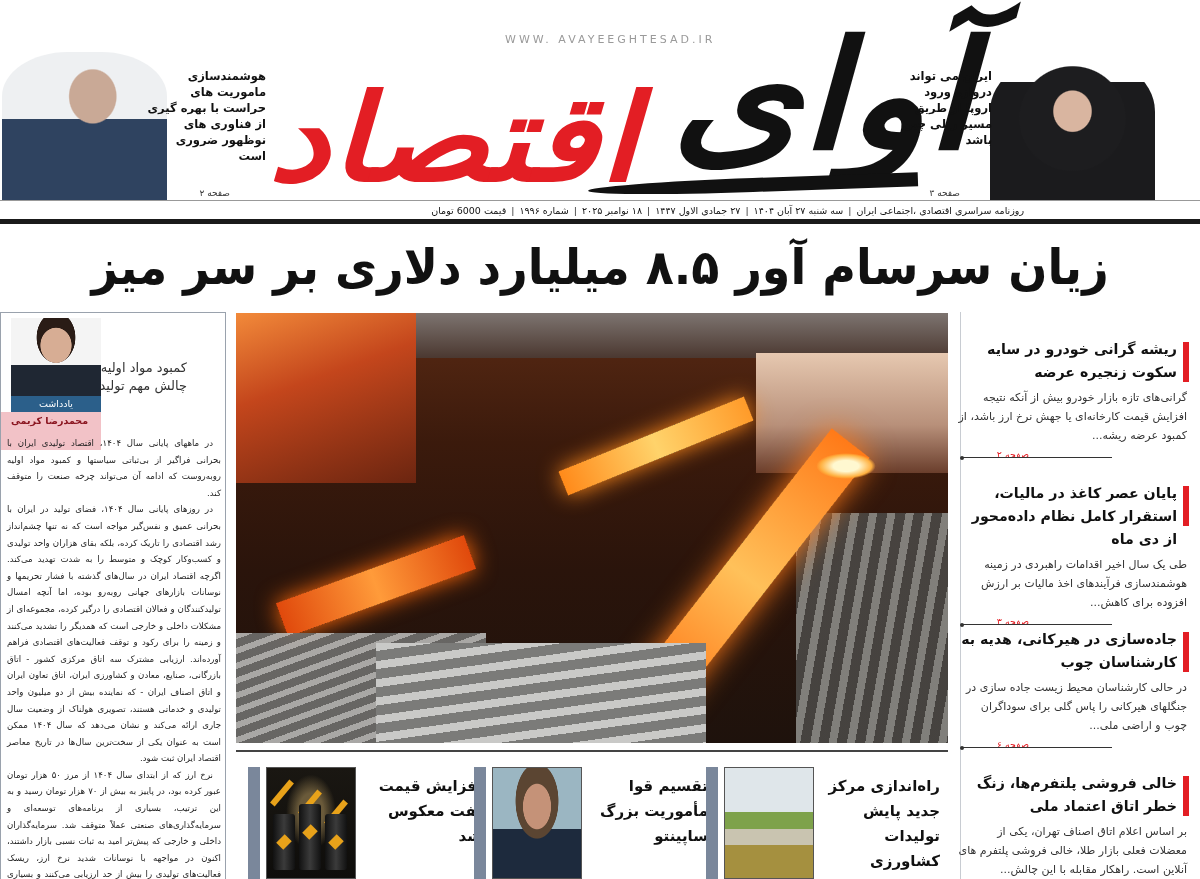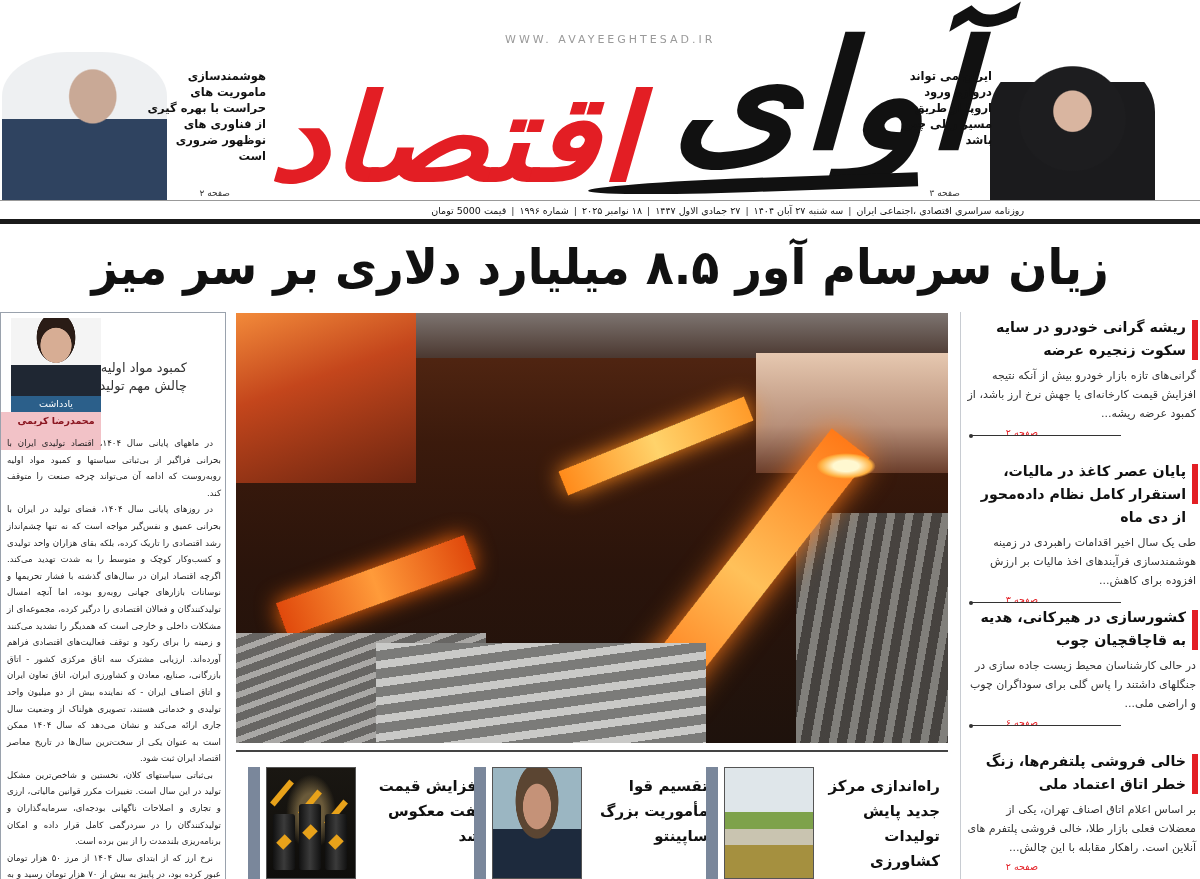--- a/index.html
+++ b/index.html
@@ -33,42 +33,42 @@
 
   
   .headline { position: absolute; left: 60px; top: 234px; width: 1080px; height: 66px; direction: rtl; text-align: center; font-family: "DejaVu Sans", sans-serif; font-weight: bold; font-size: 46px; line-height: 66px; color: #111; letter-spacing: -1px; transform: scaleY(1.05); }
 
   
   .editorial { position: absolute; left: 0; top: 312px; width: 226px; height: 567px; border: 1px solid #9aa2ad; border-bottom: none; direction: rtl; }
   .ed-photo { position: absolute; left: 10px; top: 5px; width: 90px; height: 78px; background: radial-gradient(ellipse at 50% 35%, #d7ad94 0 24%, transparent 25%), radial-gradient(ellipse at 50% 25%, #2a1c16 0 30%, transparent 31%), linear-gradient(180deg, #f4f4f4 0 60%, #1f2733 60% 100%); }
   .ed-tag { position: absolute; left: 10px; top: 83px; width: 90px; height: 16px; background: #2b5f8a; color: #fff; text-align: center; font-size: 9.5px; line-height: 16px; }
   .ed-title { position: absolute; right: 38px; top: 46px; width: 110px; font-size: 13px; line-height: 18px; color: #333; text-align: right; }
   .ed-author { position: absolute; left: 0; top: 99px; width: 100px; height: 38px; background: rgba(226,120,130,0.45); }
-  .ed-author-name { position: absolute; left: 10px; top: 102px; width: 90px; text-align: center; font-size: 9.5px; font-weight: bold; color: #8a1520; }
+  .ed-author-name { position: absolute; left: 10px; top: 102px; width: 90px; text-align: left; font-size: 9.5px; font-weight: bold; color: #8a1520; }
   .ed-body { position: absolute; left: 6px; top: 122px; width: 214px; font-size: 8.6px; line-height: 16.6px; color: #222; text-align: justify; text-align-last: right; }
   .ed-body p { text-indent: 8px; }
 
   
   .main-photo { position: absolute; left: 236px; top: 313px; width: 712px; height: 430px; overflow: hidden; background: #2a1208; }
   .mp-layer { position: absolute; inset: 0; }
   .mp-bg { background: linear-gradient(180deg, #5a2a14 0%, #3b1a0c 30%, #2a140b 60%, #1e120c 100%); }
   .mp-wall { left: 0; top: 0; width: 180px; height: 170px; background: linear-gradient(160deg, #f28a3a 0%, #c4461c 40%, #6b2510 100%); }
   .mp-ceil { left: 170px; top: 0; width: 542px; height: 45px; background: linear-gradient(180deg, #7d7470 0%, #4b3830 100%); }
   .mp-bar1 { left: 320px; top: 120px; width: 200px; height: 26px; background: linear-gradient(90deg, #ff8a1a, #ffd36b, #ff9b2a); transform: rotate(-22deg); box-shadow: 0 0 22px #ff8a1a; }
   .mp-bar2 { left: 340px; top: 240px; width: 340px; height: 48px; background: linear-gradient(90deg, #ff6a0a, #ffc15a, #ff7a18); transform: rotate(-52deg); box-shadow: 0 0 30px #ff7a18; }
   .mp-bar3 { left: 40px; top: 255px; width: 200px; height: 36px; background: linear-gradient(90deg, #e0490c, #ff9b3a, #e0490c); transform: rotate(-20deg); box-shadow: 0 0 22px #ff6a0a; }
   .mp-flare { left: 580px; top: 140px; width: 60px; height: 26px; background: radial-gradient(ellipse, #fff8d0 0 30%, #ffb040 60%, transparent 70%); }
   .mp-rails1 { left: 0; top: 320px; width: 250px; height: 110px; background: repeating-linear-gradient(160deg, #b8b8b6 0 6px, #6f6f6d 6px 14px); opacity: 0.9; }
   .mp-rails2 { left: 140px; top: 330px; width: 330px; height: 100px; background: repeating-linear-gradient(172deg, #c9c9c7 0 8px, #7b7b79 8px 18px); }
   .mp-rails3 { left: 560px; top: 200px; width: 152px; height: 230px; background: repeating-linear-gradient(100deg, #8b8b87 0 8px, #4a4845 8px 18px); opacity: 0.9; }
   .mp-right { left: 520px; top: 40px; width: 192px; height: 120px; background: linear-gradient(180deg, #e6c8b0 0%, #b8907a 60%, #6a3e2c 100%); }
 
   
   .news-col { position: absolute; left: 960px; top: 312px; width: 240px; height: 567px; border-left: 1px solid #c8ccd2; direction: rtl; }
-  .news-item { position: absolute; right: 2px; width: 232px; }
+  .news-item { position: absolute; right: 11px; width: 232px; margin-top: 22px; }
   .news-item .nh { position: relative; padding-right: 12px; font-family: "DejaVu Sans", sans-serif; font-weight: bold; font-size: 14.2px; line-height: 23px; color: #111; letter-spacing: -0.4px; }
   .news-item .nh::before { content: ""; position: absolute; right: 0; top: 4px; width: 6px; height: 40px; background: #e31e24; }
   .news-item .nb { margin-top: 4px; padding-right: 2px; font-size: 11px; line-height: 19px; color: #333; text-align: right; }
   .news-item .nf { position: relative; margin-top: 4px; height: 14px; }
   .news-item .nf .pg { position: absolute; right: 160px; top: 0; font-size: 9.5px; color: #e31e24; }
   .news-item .nf .ln { position: absolute; left: 5px; top: 8px; width: 150px; height: 1px; background: #333; }
   .news-item .nf .ln::after { content: ""; position: absolute; left: -2px; top: -1.5px; width: 4px; height: 4px; border-radius: 50%; background: #333; }
 
   
   .teasers { position: absolute; left: 236px; top: 764px; width: 712px; height: 115px; direction: ltr; }
@@ -107,38 +107,37 @@
   </div>
 
   <div class="promo promo-right">
     <div class="photo"></div>
     <div class="ptext">ایران می تواند دروازه ورود اروپا از طریق مسیر ریلی چین باشد</div>
     <div class="pg">صفحه ۳</div>
   </div>
 </header>
 
 <div class="dateline">
-  <span>روزنامه سراسری اقتصادی ،اجتماعی ایران</span><span class="sep">|</span><span>سه شنبه ۲۷ آبان ۱۴۰۴</span><span class="sep">|</span><span>۲۷ جمادی الاول ۱۴۴۷</span><span class="sep">|</span><span>۱۸ نوامبر ۲۰۲۵</span><span class="sep">|</span><span>شماره ۱۹۹۶</span><span class="sep">|</span><span>قیمت 5000 تومان</span>
+  <span>روزنامه سراسری اقتصادی ،اجتماعی ایران</span><span class="sep">|</span><span>سه شنبه ۲۷ آبان ۱۴۰۴</span><span class="sep">|</span><span>۲۷ جمادی الاول ۱۴۴۷</span><span class="sep">|</span><span>۱۸ نوامبر ۲۰۲۵</span><span class="sep">|</span><span>شماره ۱۹۹۶</span><span class="sep">|</span><span>قیمت 6000 تومان</span>
 </div>
 
 <h1 class="headline">زیان سرسام آور ۸.۵ میلیارد دلاری بر سر میز تولید فولاد</h1>
 
 <aside class="editorial">
   <div class="ed-photo"></div>
   <div class="ed-tag">یادداشت</div>
   <div class="ed-title">
     <div>کمبود مواد اولیه</div>
     <div>چالش مهم تولید</div>
   </div>
   <div class="ed-author"></div>
   <div class="ed-author-name">محمدرضا کریمی</div>
   <div class="ed-body">
     <p>در ماههای پایانی سال ۱۴۰۴، اقتصاد تولیدی ایران با بحرانی فراگیر از بی‌ثباتی سیاستها و کمبود مواد اولیه روبه‌روست که ادامه آن می‌تواند چرخه صنعت را متوقف کند.</p>
     <p>در روزهای پایانی سال ۱۴۰۴، فضای تولید در ایران با بحرانی عمیق و نفس‌گیر مواجه است که نه تنها چشم‌انداز رشد اقتصادی را تاریک کرده، بلکه بقای هزاران واحد تولیدی و کسب‌وکار کوچک و متوسط را به شدت تهدید می‌کند. اگرچه اقتصاد ایران در سال‌های گذشته با فشار تحریمها و نوسانات بازارهای جهانی روبه‌رو بوده، اما آنچه امسال تولیدکنندگان و فعالان اقتصادی را درگیر کرده، مجموعه‌ای از مشکلات داخلی و خارجی است که همدیگر را تشدید می‌کنند و زمینه را برای رکود و توقف فعالیت‌های اقتصادی فراهم آورده‌اند. ارزیابی مشترک سه اتاق مرکزی کشور - اتاق بازرگانی، صنایع، معادن و کشاورزی ایران، اتاق تعاون ایران و اتاق اصناف ایران - که نماینده بیش از دو میلیون واحد تولیدی و خدماتی هستند، تصویری هولناک از وضعیت سال جاری ارائه می‌کند و نشان می‌دهد که سال ۱۴۰۴ ممکن است به عنوان یکی از سخت‌ترین سال‌ها در تاریخ معاصر اقتصاد ایران ثبت شود.</p>
-    <p>بی‌ثباتی سیاستهای کلان، نخستین و شاخص‌ترین مشکل تولید در این سال است. تغییرات مکرر قوانین مالیاتی، ارزی و تجاری و اصلاحات ناگهانی بودجه‌ای، سرمایه‌گذاران و تولیدکنندگان را در سردرگمی کامل قرار داده و امکان برنامه‌ریزی بلندمدت را از بین برده است.</p>
     <p>نرخ ارز که از ابتدای سال ۱۴۰۴ از مرز ۵۰ هزار تومان عبور کرده بود، در پاییز به بیش از ۷۰ هزار تومان رسید و به این ترتیب، بسیاری از برنامه‌های توسعه‌ای و سرمایه‌گذاری‌های صنعتی عملاً متوقف شد. سرمایه‌گذاران داخلی و خارجی که پیش‌تر امید به ثبات نسبی بازار داشتند، اکنون در مواجهه با نوسانات شدید نرخ ارز، ریسک فعالیت‌های تولیدی را بیش از حد ارزیابی می‌کنند و بسیاری از پروژه‌ها به تعویق افتاده یا کاملاً لغو شده‌اند. گزارش اتاق</p>
   </div>
 </aside>
 
 <figure class="main-photo" aria-label="steel-rolling-mill-photo">
   <div class="mp-layer mp-bg"></div>
   <div class="mp-layer mp-ceil"></div>
   <div class="mp-layer mp-wall"></div>
   <div class="mp-layer mp-right"></div>
   <div class="mp-layer mp-rails3"></div>
@@ -165,22 +164,22 @@
   <article class="news-item" style="top:148px;">
     <div class="nh">پایان عصر کاغذ در مالیات، استقرار کامل نظام داده‌محور از دی ماه</div>
     <div class="nb">طی یک سال اخیر اقدامات راهبردی در زمینه هوشمندسازی فرآیندهای اخذ مالیات بر ارزش افزوده برای کاهش...</div>
     <div class="nf">
       <span class="pg">صفحه ۳</span>
       <span class="ln"></span>
     </div>
   </article>
 
   <article class="news-item" style="top:294px;">
-    <div class="nh">کشور‌سازی در هیرکانی، هدیه به قاچاقچیان چوب</div>
-    <div class="nb">در حالی کارشناسان محیط زیست جاده سازی در جنگلهای داشتند را پاس گلی برای سوداگران چوب و اراضی ملی...</div>
+    <div class="nh">جاده‌سازی در هیرکانی، هدیه به کارشناسان چوب</div>
+    <div class="nb">در حالی کارشناسان محیط زیست جاده سازی در جنگلهای هیرکانی را پاس گلی برای سوداگران چوب و اراضی ملی...</div>
     <div class="nf">
       <span class="pg">صفحه ۶</span>
       <span class="ln"></span>
     </div>
   </article>
 
   <article class="news-item" style="top:438px;">
     <div class="nh">خالی فروشی پلتفرم‌ها، زنگ خطر اتاق اعتماد ملی</div>
     <div class="nb">بر اساس اعلام اتاق اصناف تهران، یکی از معضلات فعلی بازار طلا، خالی فروشی پلتفرم های آنلاین است. راهکار مقابله با این چالش...</div>
     <div class="nf">

